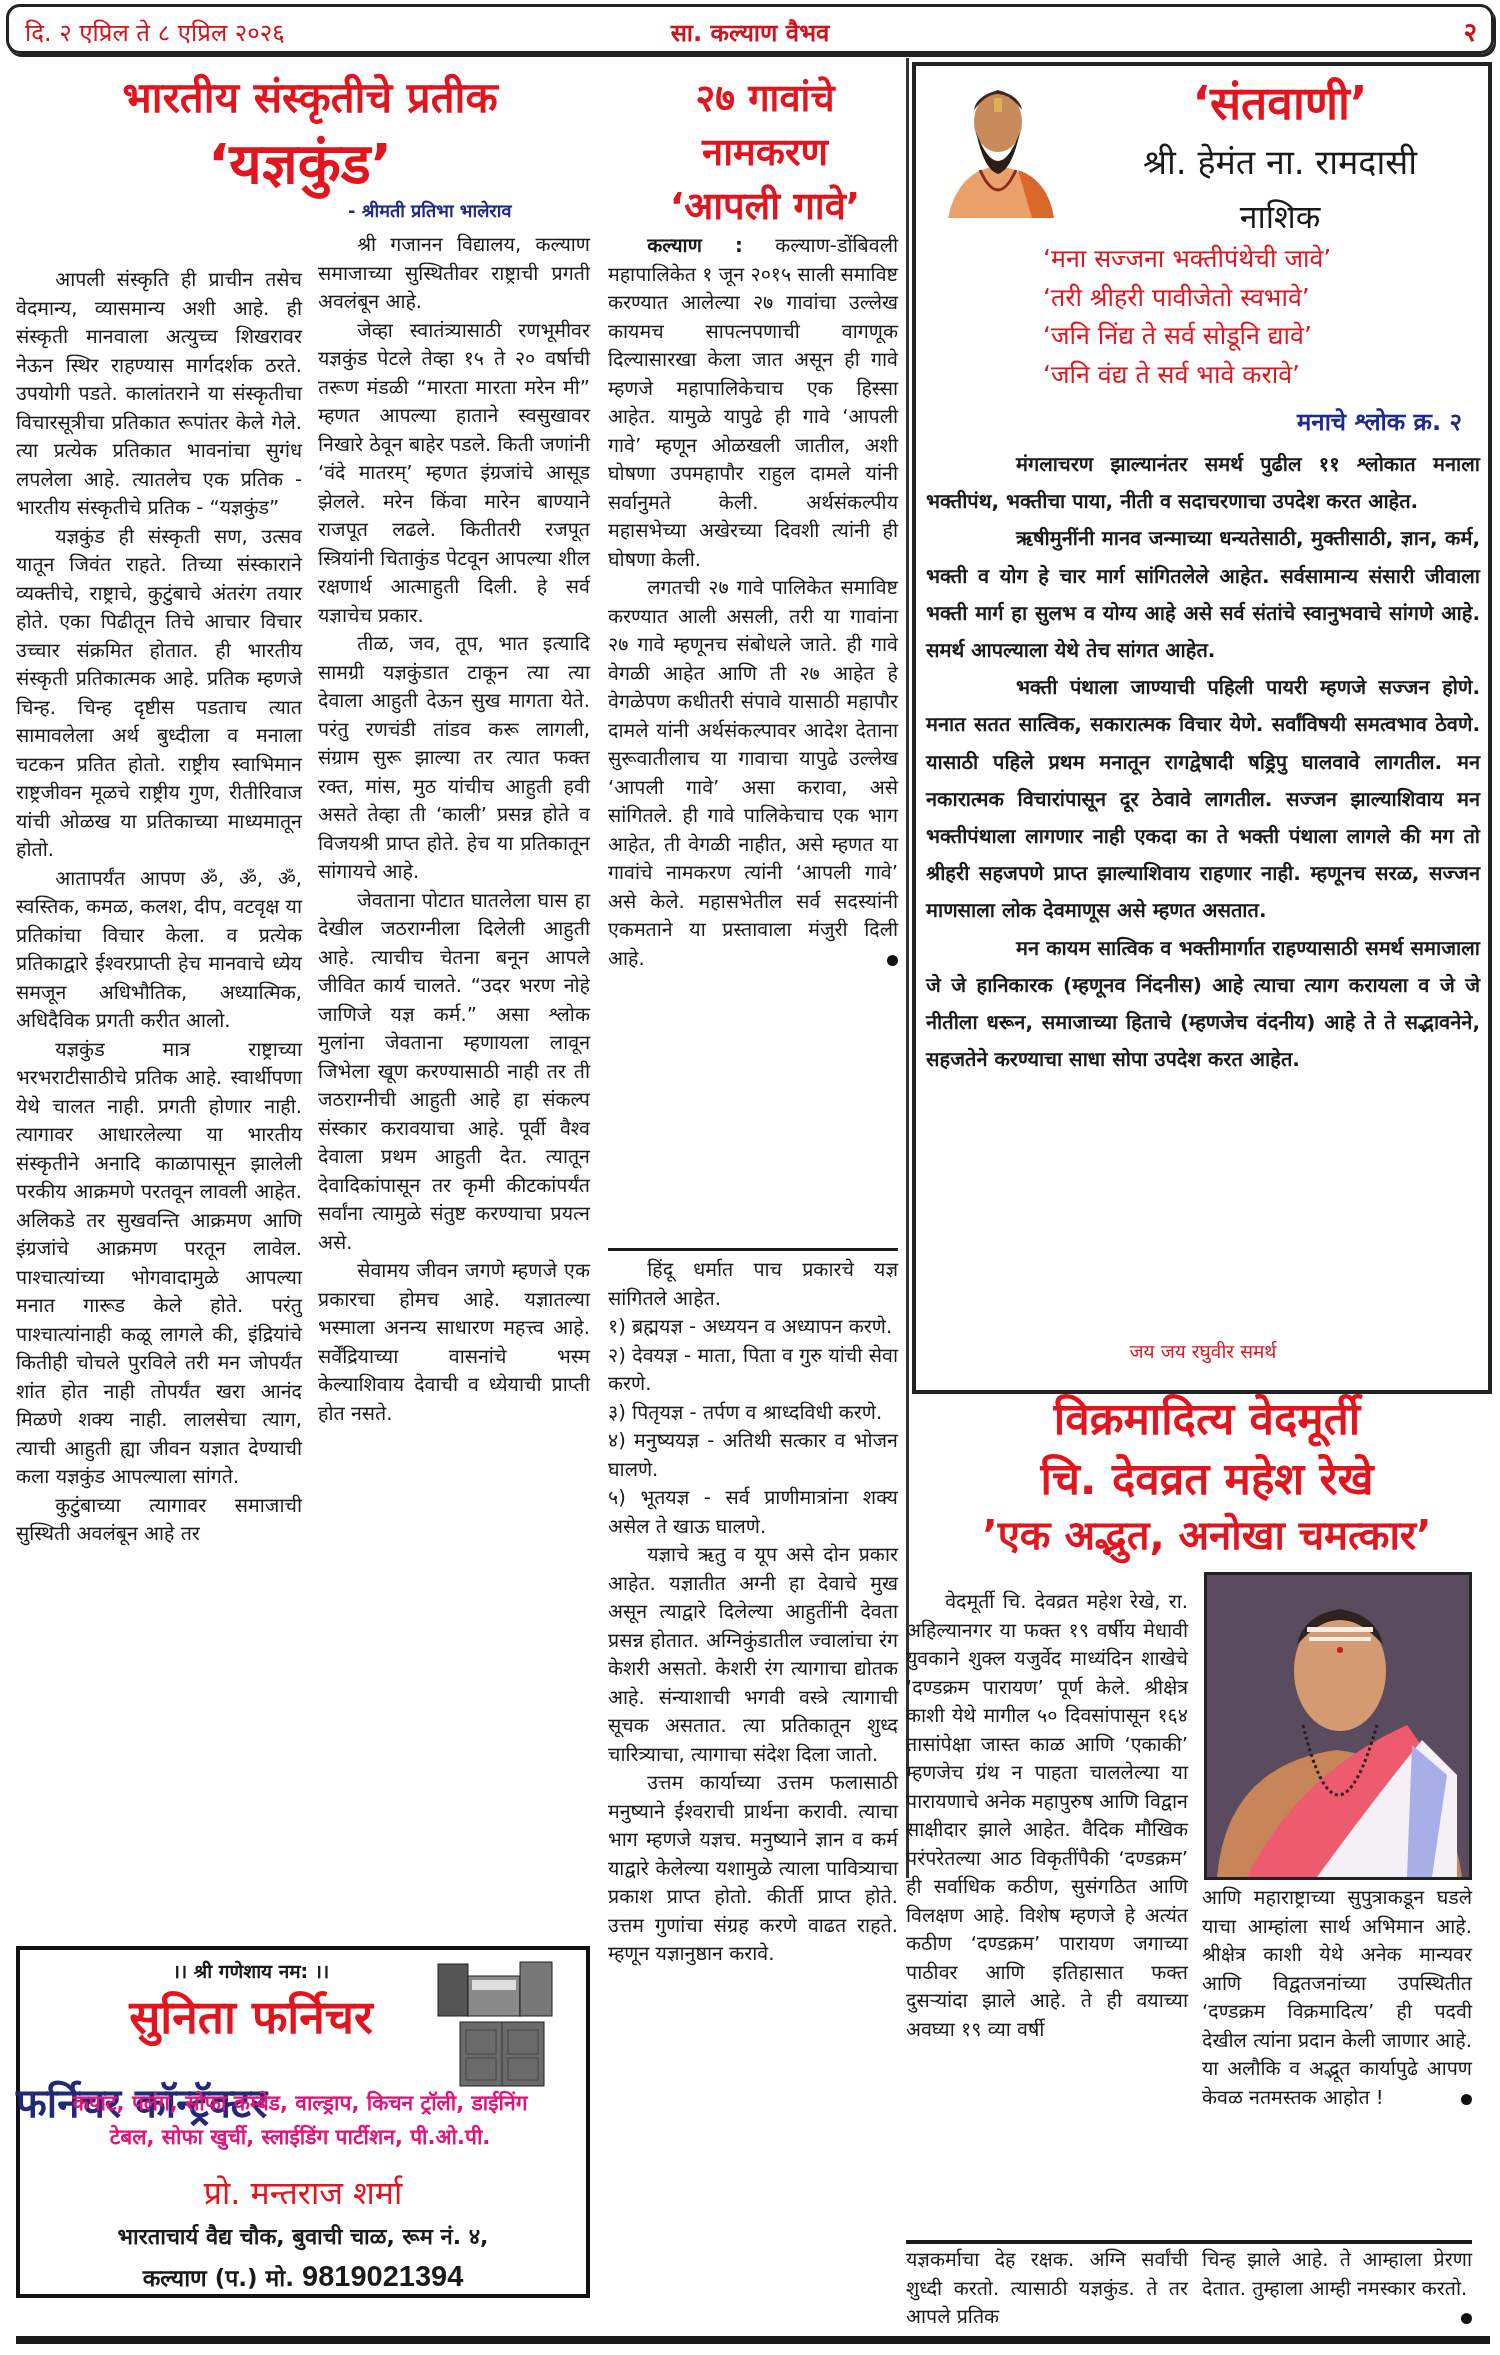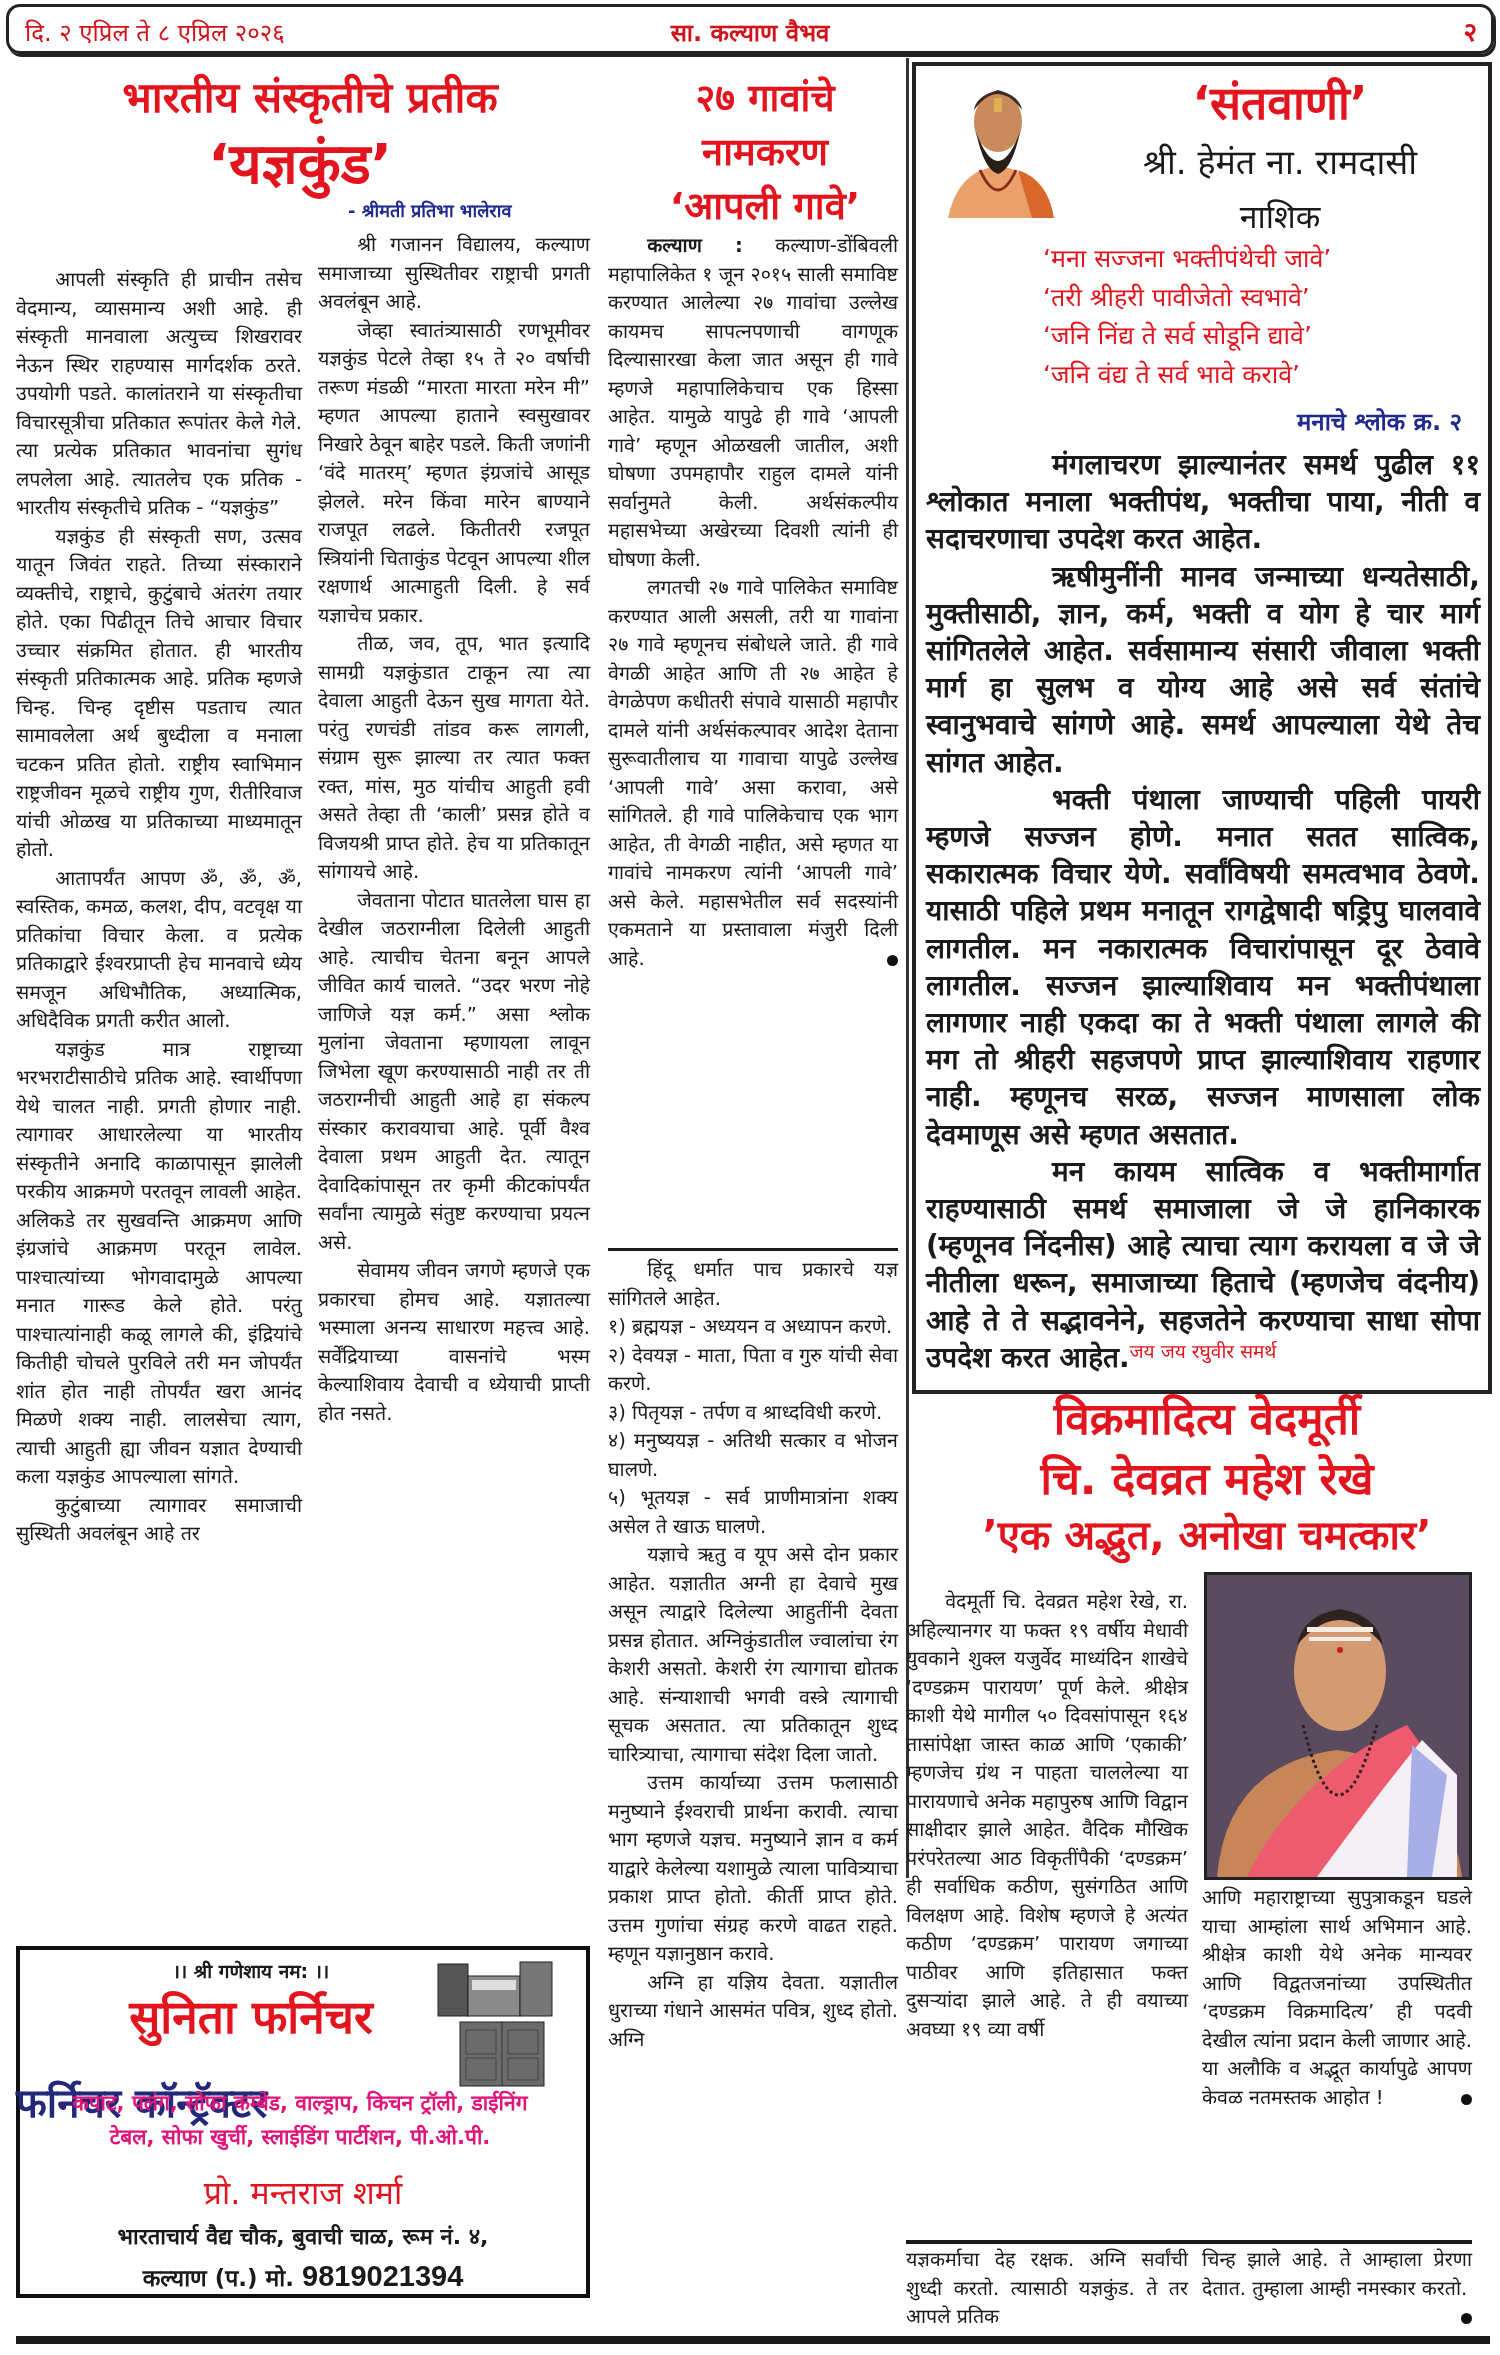--- a/index.html
+++ b/index.html
@@ -33,21 +33,21 @@
   .rule { background:#1a1a1a; }
 
   
   .sbox { left:912px; top:62px; width:580px; height:1332px; border:4px solid #222; box-sizing:border-box; }
   .sbox-photo { left:928px; top:70px; width:140px; height:148px; }
   .s-title { left:1080px; top:70px; width:400px; font-size:46px; color:#e2141d; font-weight:bold; text-align:center; }
   .s-author { left:1080px; top:138px; width:400px; font-size:34px; text-align:center; }
   .s-city { left:1080px; top:194px; width:400px; font-size:32px; text-align:center; }
   .s-verses { left:1000px; top:240px; width:470px; font-size:25px; color:#e2141d; line-height:38.5px;margin-left:43px; }
   .s-ref { left:1000px; top:404px; width:462px; font-size:24px; color:#1f2a8c; text-align:right; font-weight:bold; }
-  .s-body { left:926px; top:446px; width:554px; font-size:28px; line-height:37.2px; text-align:justify; font-weight:bold; }
+  .s-body { left:926px; top:446px; width:554px; font-size:20px; line-height:37.2px; text-align:justify; font-weight:bold; }
   .s-body p { margin:0; text-indent:4.5em; }
   .s-foot { left:926px; top:1338px; width:554px; font-size:19px; color:#e2141d; text-align:center; }
 
   
   .h3a { left:912px; top:1394px; width:590px; font-size:44px; }
   .h3b { left:912px; top:1454px; width:590px; font-size:44px; }
   .h3c { left:912px; top:1512px; width:590px; font-size:40px; }
   .col5 { left:906px; top:1580px; width:282px; }
   .photo2 { left:1204px; top:1572px; width:268px; height:308px; border:3px solid #222; box-sizing:border-box; }
   .col6 { left:1202px; top:1882px; width:270px; }
@@ -112,21 +112,20 @@
 
 <div class="abs col col3b" style="top:1256px">
   <p>हिंदू धर्मात पाच प्रकारचे यज्ञ सांगितले आहेत.</p>
   <p class="ni">१) ब्रह्मयज्ञ - अध्ययन व अध्यापन करणे.</p>
   <p class="ni">२) देवयज्ञ - माता, पिता व गुरु यांची सेवा करणे.</p>
   <p class="ni">३) पितृयज्ञ - तर्पण व श्राध्दविधी करणे.</p>
   <p class="ni">४) मनुष्ययज्ञ - अतिथी सत्कार व भोजन घालणे.</p>
   <p class="ni">५) भूतयज्ञ - सर्व प्राणीमात्रांना शक्य असेल ते खाऊ घालणे.</p>
   <p>यज्ञाचे ऋतु व यूप असे दोन प्रकार आहेत. यज्ञातीत अग्नी हा देवाचे मुख असून त्याद्वारे दिलेल्या आहुतींनी देवता प्रसन्न होतात. अग्निकुंडातील ज्वालांचा रंग केशरी असतो. केशरी रंग त्यागाचा द्योतक आहे. संन्याशाची भगवी वस्त्रे त्यागाची सूचक असतात. त्या प्रतिकातून शुध्द चारित्र्याचा, त्यागाचा संदेश दिला जातो.</p>
   <p>उत्तम कार्याच्या उत्तम फलासाठी मनुष्याने ईश्वराची प्रार्थना करावी. त्याचा भाग म्हणजे यज्ञच. मनुष्याने ज्ञान व कर्म याद्वारे केलेल्या यशामुळे त्याला पावित्र्याचा प्रकाश प्राप्त होतो. कीर्ती प्राप्त होते. उत्तम गुणांचा संग्रह करणे वाढत राहते. म्हणून यज्ञानुष्ठान करावे.</p>
-  <p>अग्नि हा यज्ञिय देवता. यज्ञातील धुराच्या गंधाने आसमंत पवित्र, शुध्द होतो. अग्नि</p>
 </div>
 
 <div class="abs sbox"></div>
 <div class="abs sbox-photo">
   <svg width="140" height="148" viewBox="0 0 140 148">
     <rect width="140" height="148" fill="#ffffff"></rect>
     <path d="M20 148 Q30 100 70 96 Q110 100 122 148 Z" fill="#e9a06a"></path>
     <path d="M90 100 Q120 110 126 148 L104 148 Z" fill="#d9682a"></path>
     <ellipse cx="70" cy="52" rx="24" ry="30" fill="#c98a5c"></ellipse>
     <path d="M46 40 Q70 8 94 40 Q92 26 70 20 Q48 26 46 40 Z" fill="#3b2a20"></path>

